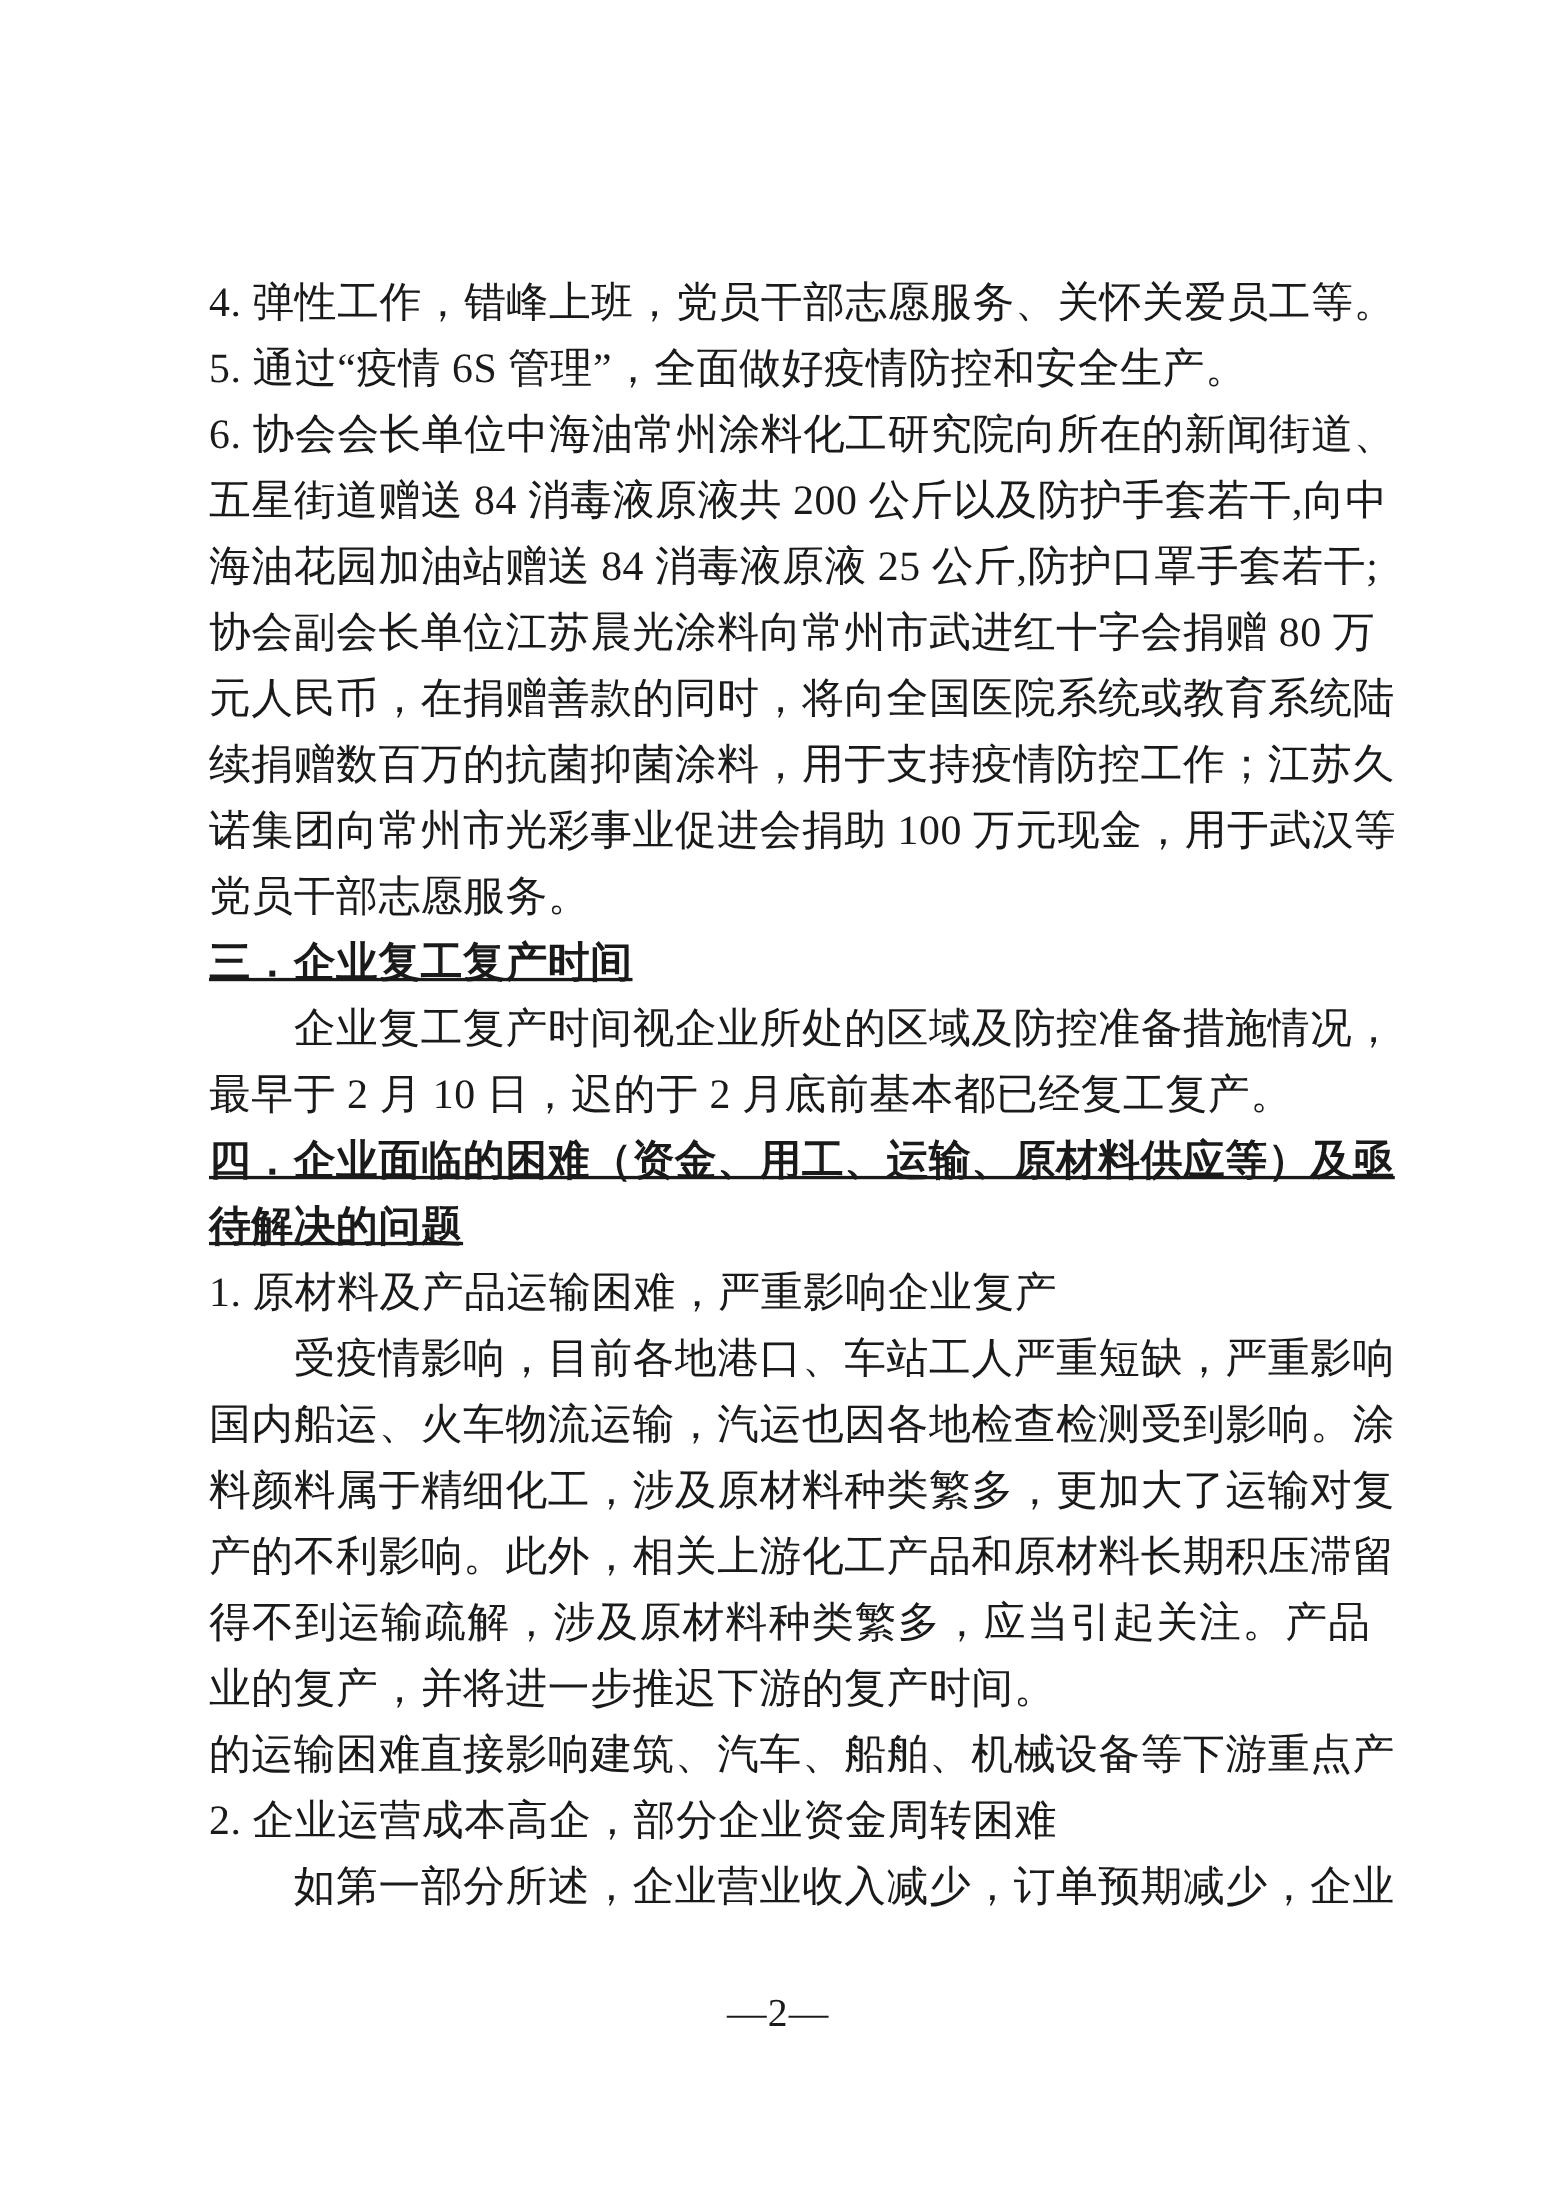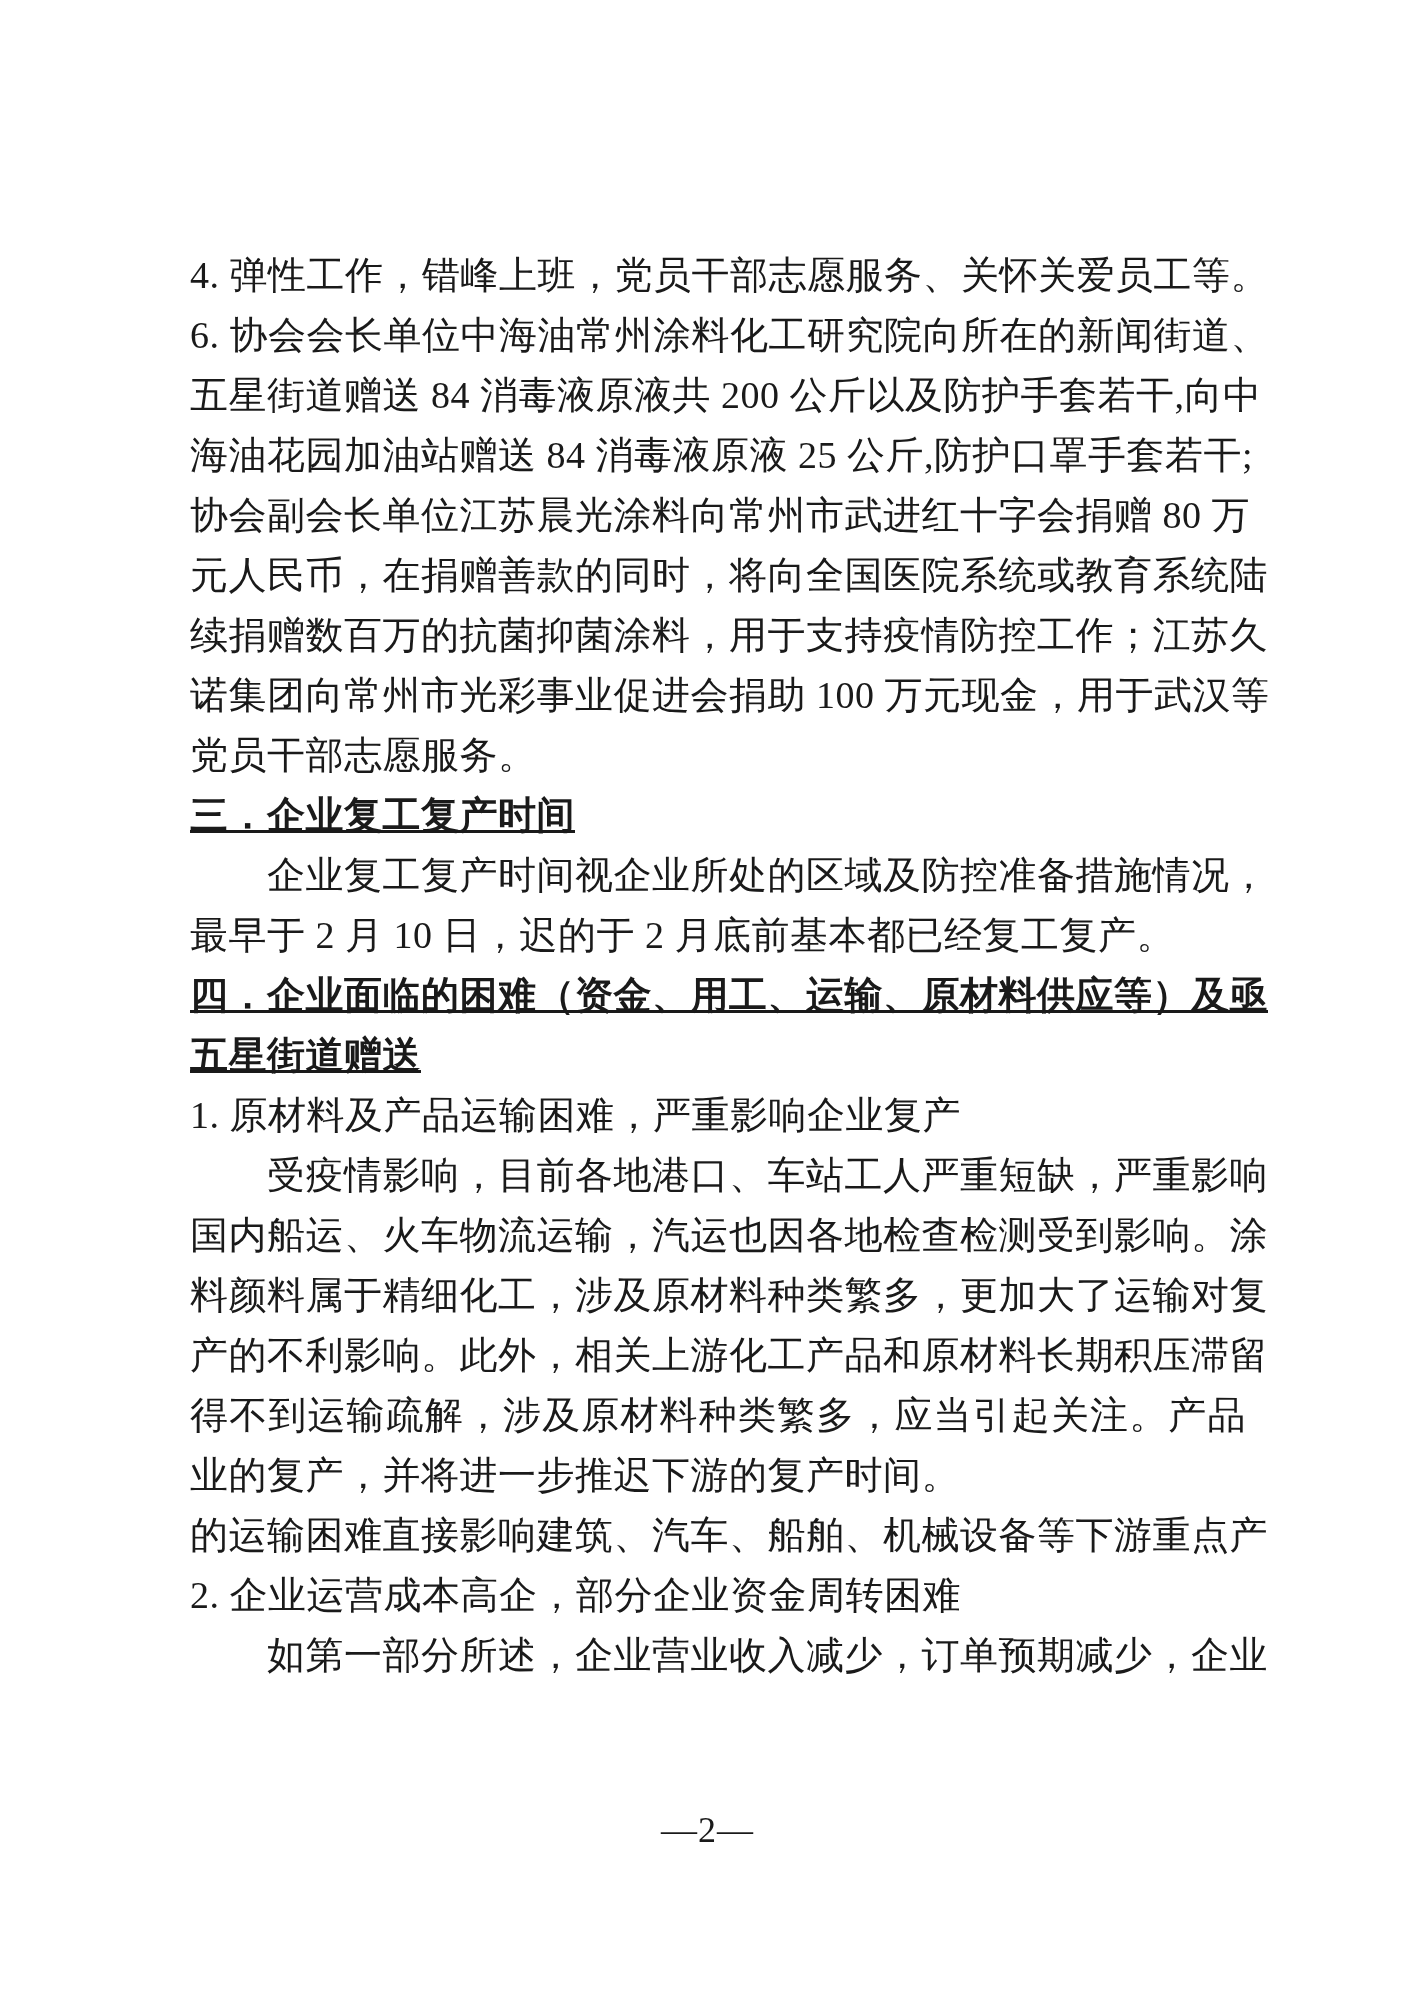--- a/index.html
+++ b/index.html
@@ -48,33 +48,34 @@
     line-height: 44px;
     letter-spacing: 1px;
   }
 </style>
 </head>
 <body>
 
 <div class="page" style="background: rgb(255, 255, 255); color: rgb(26, 26, 26);">
   <div class="doc-body" id="doc-body">
       <div class="line fill">4. 弹性工作，错峰上班，党员干部志愿服务、关怀关爱员工等。</div>
+      <div class="line">5. 通过“疫情 6S 管理”，全面做好疫情防控和安全生产。</div>
       <div class="line fill">6. 协会会长单位中海油常州涂料化工研究院向所在的新闻街道、</div>
       <div class="line fill">五星街道赠送 84 消毒液原液共 200 公斤以及防护手套若干,向中</div>
       <div class="line fill">海油花园加油站赠送 84 消毒液原液 25 公斤,防护口罩手套若干;</div>
       <div class="line fill">协会副会长单位江苏晨光涂料向常州市武进红十字会捐赠 80 万</div>
       <div class="line fill">元人民币，在捐赠善款的同时，将向全国医院系统或教育系统陆</div>
       <div class="line fill">续捐赠数百万的抗菌抑菌涂料，用于支持疫情防控工作；江苏久</div>
       <div class="line fill">诺集团向常州市光彩事业促进会捐助 100 万元现金，用于武汉等</div>
       <div class="line">党员干部志愿服务。</div>
       <div class="line bold">三．企业复工复产时间</div>
       <div class="line indent fill">企业复工复产时间视企业所处的区域及防控准备措施情况，</div>
       <div class="line">最早于 2 月 10 日，迟的于 2 月底前基本都已经复工复产。</div>
       <div class="line bold fill">四．企业面临的困难（资金、用工、运输、原材料供应等）及亟</div>
-      <div class="line bold">五星街道赠送</div>
+      <div class="line bold">待解决的问题</div>
       <div class="line">1. 原材料及产品运输困难，严重影响企业复产</div>
       <div class="line indent fill">受疫情影响，目前各地港口、车站工人严重短缺，严重影响</div>
       <div class="line fill">国内船运、火车物流运输，汽运也因各地检查检测受到影响。涂</div>
       <div class="line fill">料颜料属于精细化工，涉及原材料种类繁多，更加大了运输对复</div>
       <div class="line fill">产的不利影响。此外，相关上游化工产品和原材料长期积压滞留</div>
       <div class="line fill">得不到运输疏解，涉及原材料种类繁多，应当引起关注。产品</div>
       <div class="line">业的复产，并将进一步推迟下游的复产时间。</div>
       <div class="line fill">的运输困难直接影响建筑、汽车、船舶、机械设备等下游重点产</div>
       <div class="line">2. 企业运营成本高企，部分企业资金周转困难</div>
       <div class="line indent fill">如第一部分所述，企业营业收入减少，订单预期减少，企业</div>

